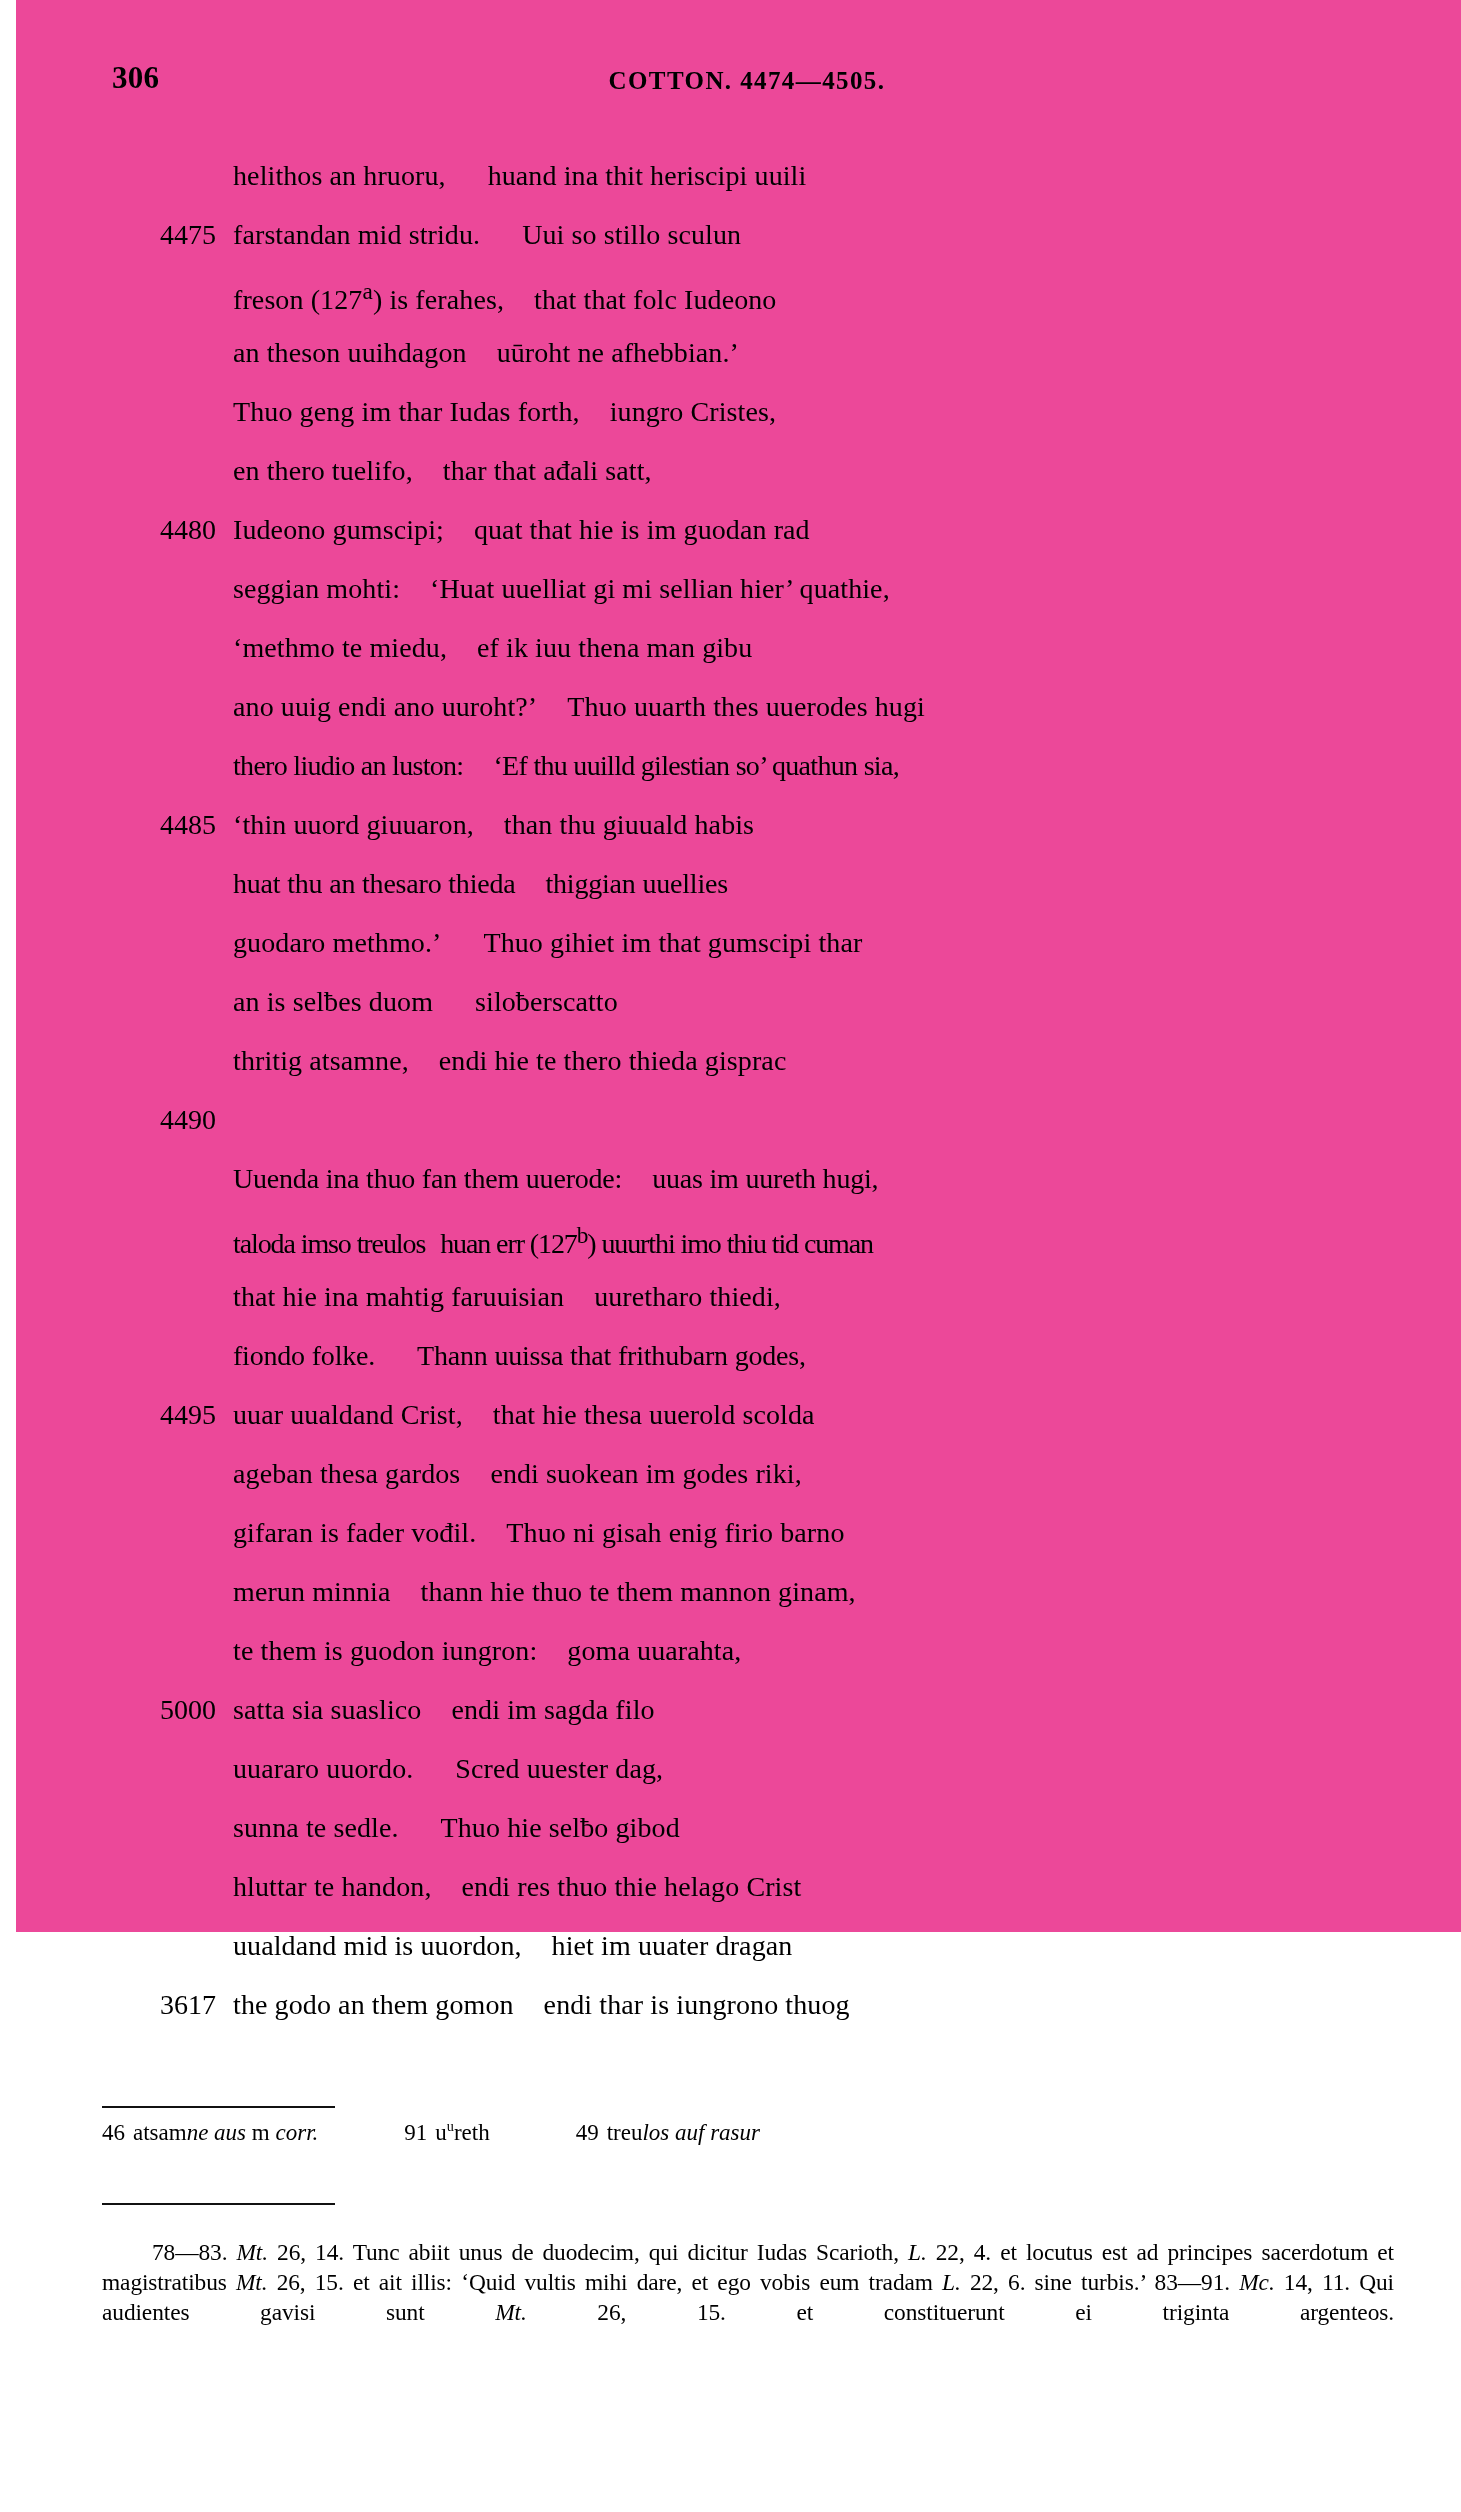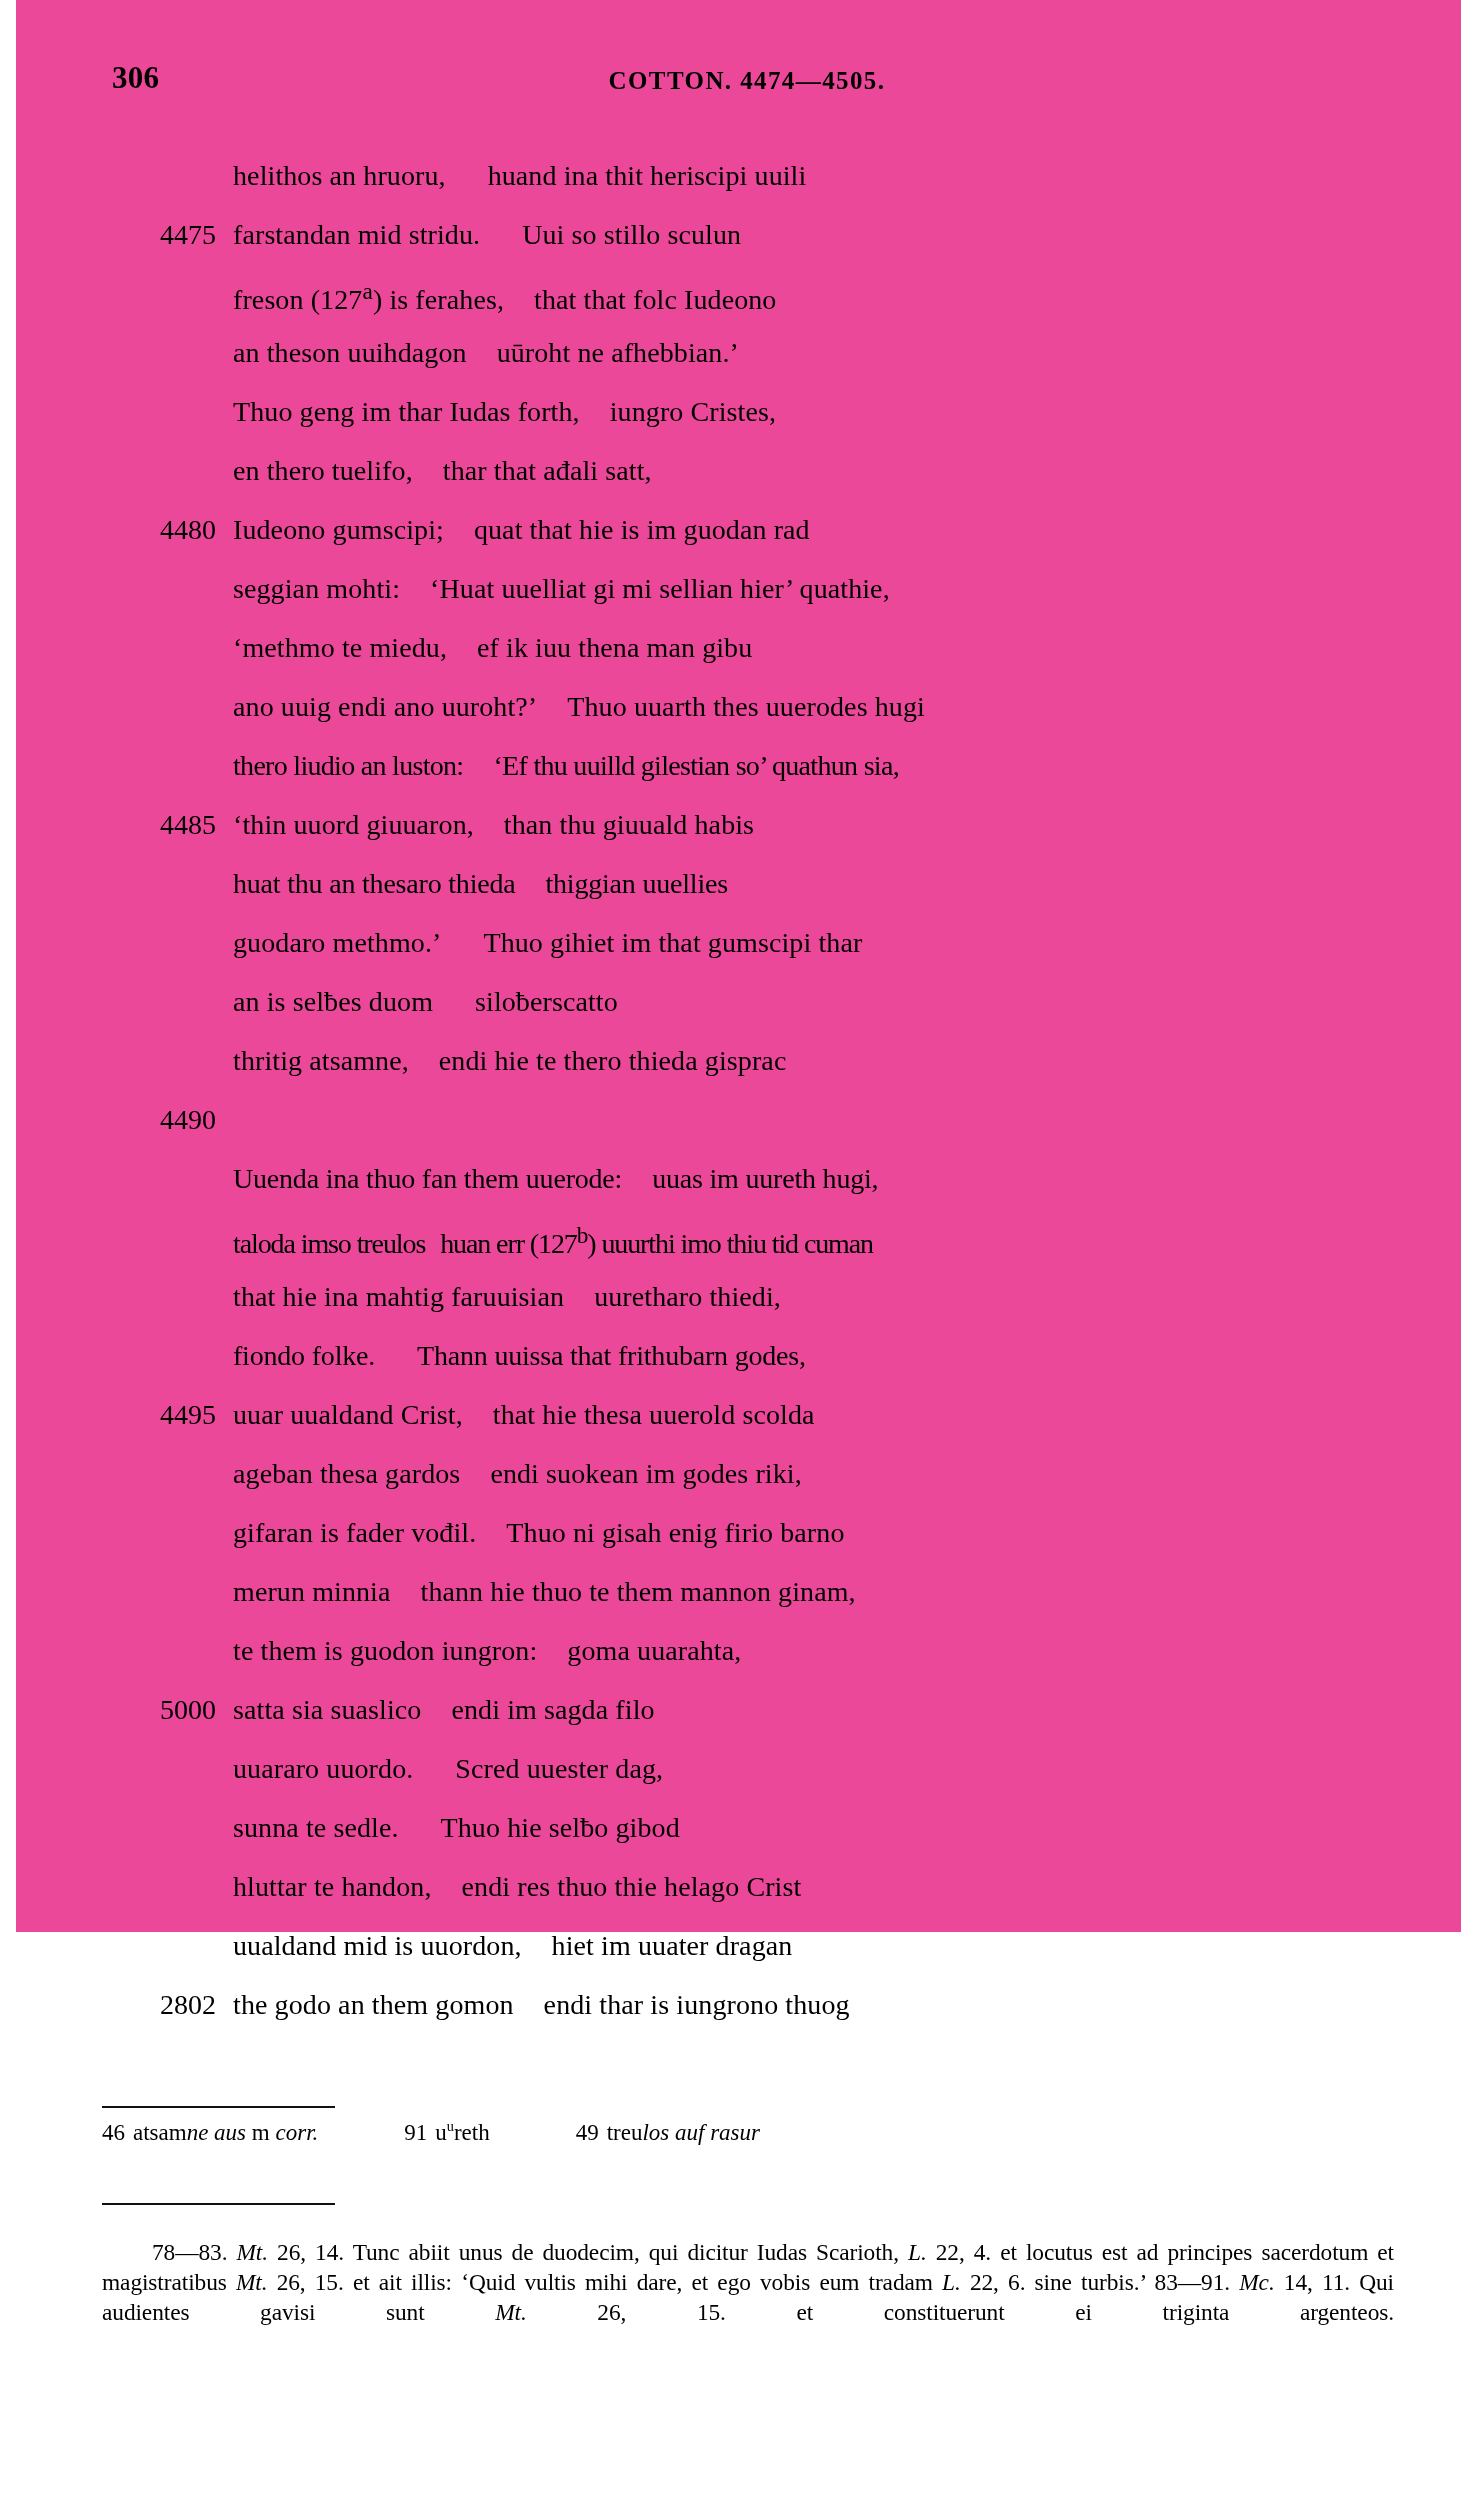--- a/index.html
+++ b/index.html
@@ -259,21 +259,21 @@
       </div>
       <div class="verse-line">
         <div class="line-number"></div>
         <div class="line-text">hluttar te handon,<span class="gap-m"></span>endi res thuo thie helago Crist</div>
       </div>
       <div class="verse-line">
         <div class="line-number"></div>
         <div class="line-text">uualdand mid is uuordon,<span class="gap-m"></span>hiet im uuater dragan</div>
       </div>
       <div class="verse-line">
-        <div class="line-number">2802</div>
+        <div class="line-number">3617</div>
         <div class="line-text">the godo an them gomon<span class="gap-m"></span>endi thar is iungrono thuog</div>
       </div>
     </div>
 
   <div class="rule rule-top"></div>
   <div class="rule rule-bot"></div>
 
   <div class="apparatus"><span class="entry"><span class="num">46</span>atsam<span class="it">ne aus</span> m <span class="it">corr.</span></span><span class="app-gap"></span><span class="entry"><span class="num">91</span>u<span class="sup-u">u</span>reth</span><span class="app-gap"></span><span class="entry"><span class="num">49</span>treu<span class="it">los auf rasur</span></span></div>
 
   <div class="latin-note"><span class="first-indent"></span>78—83. <span class="it">Mt.</span> 26, 14. Tunc abiit unus de duodecim, qui dicitur Iudas Scarioth, <span class="it">L.</span> 22, 4. et locutus est ad principes sacerdotum et magistratibus <span class="it">Mt.</span> 26, 15. et ait illis: ‘Quid vultis mihi dare, et ego vobis eum tradam <span class="it">L.</span> 22, 6. sine turbis.’ 83—91. <span class="it">Mc.</span> 14, 11. Qui audientes gavisi sunt <span class="it">Mt.</span> 26, 15. et constituerunt ei triginta argenteos.</div>

